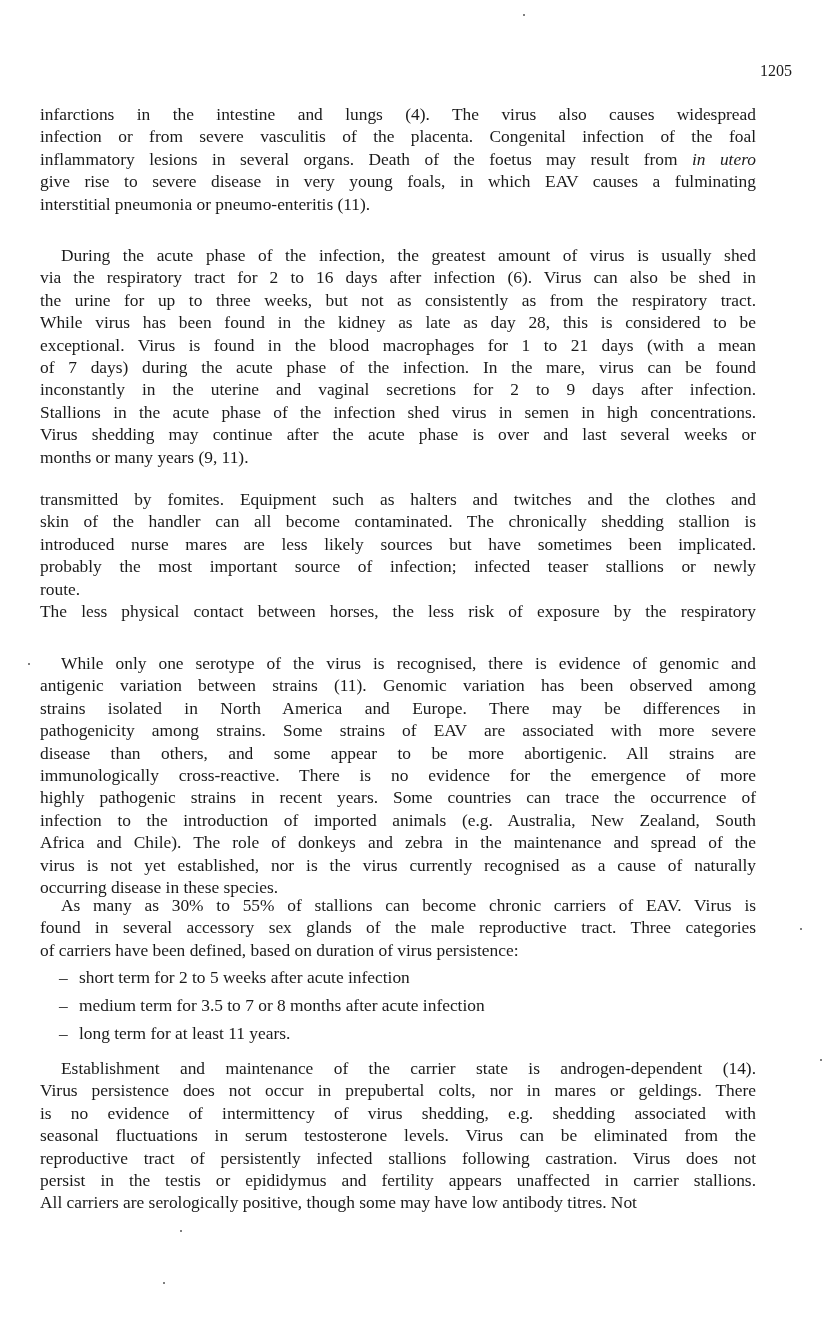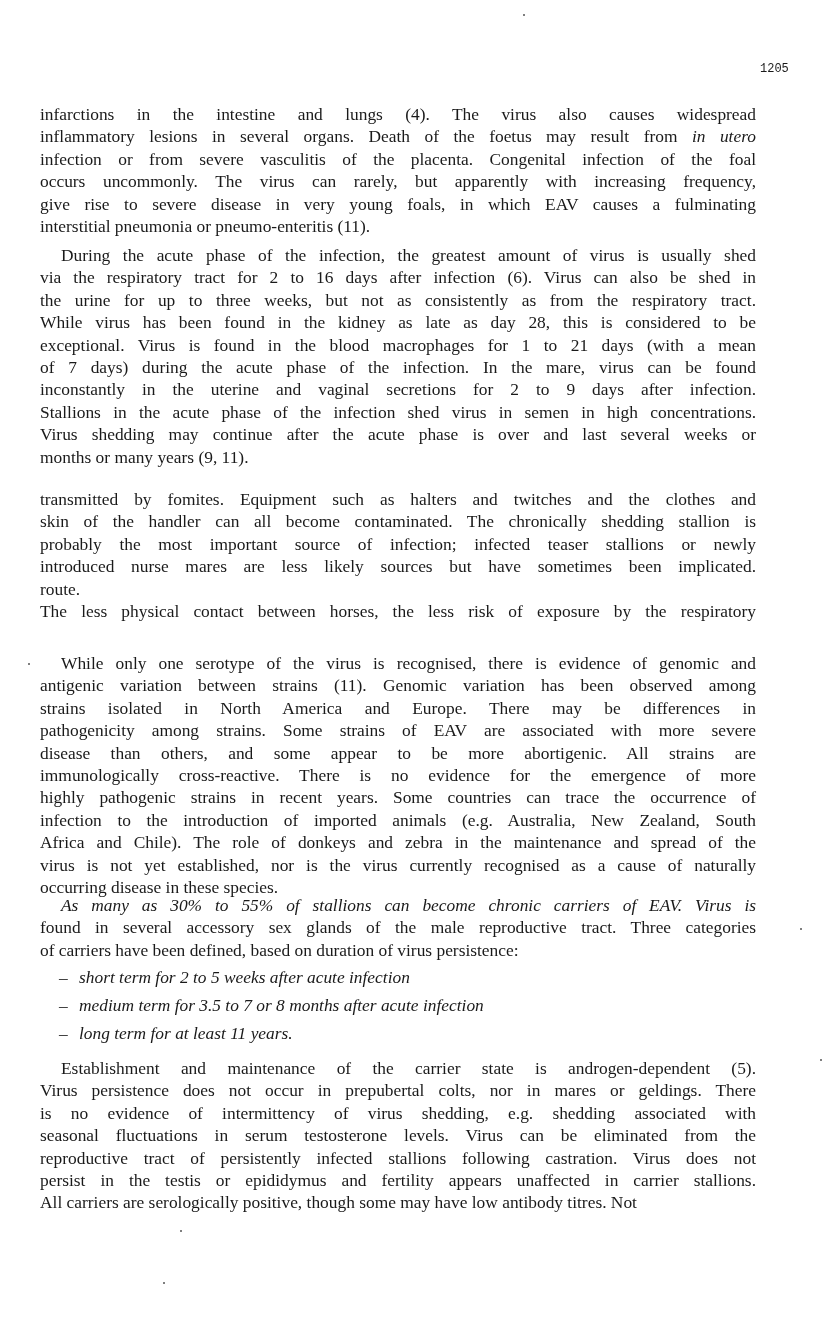--- a/index.html
+++ b/index.html
@@ -1,46 +1,45 @@
 <!DOCTYPE html>
 <html><head>
 <meta charset="utf-8">
 <style>
   html, body { margin: 0; padding: 0; background: #ffffff; }
   body { width: 832px; height: 1341px; position: relative; overflow: hidden;
          font-family: "Liberation Serif", "DejaVu Serif", serif; color: #1a1a1a; }
-  .page-number { position: absolute; top: 62px; left: 760px; font-size: 12px; font-family: Liberation Mono, monospace; }
+  .page-number { position: absolute; top: 62px; left: 760px; font-size: 16px; }
   .col { position: absolute; left: 40px; width: 716px; }
   .para { font-size: 17.4px; line-height: 22.4px; text-align: justify; margin: 0; text-indent: 21px; }
   .para.noindent { text-indent: 0; }
   .line { display: block; text-align: justify; text-align-last: justify; white-space: nowrap; }
   .line.last { text-align-last: left; }
-  .list-item { position: absolute; left: 59px; font-size: 17.4px; line-height: 22.4px; font-style: italic; }
+  .list-item { position: absolute; left: 59px; font-size: 17.4px; line-height: 22.4px; }
   .dash { display: inline-block; width: 20px; }
   em { font-style: italic; }
   .speck { position: absolute; width: 2px; height: 2px; background: #555; border-radius: 1px; }
 </style>
 </head>
 <body>
 
 <div class="speck" style="left:523px;top:14px;"></div>
 <div class="speck" style="left:28px;top:663px;"></div>
 <div class="speck" style="left:800px;top:928px;"></div>
 <div class="speck" style="left:820px;top:1059px;"></div>
 <div class="speck" style="left:180px;top:1230px;"></div>
 <div class="speck" style="left:163px;top:1282px;"></div>
 
 <div class="page-number">1205</div>
 
 <div class="col" id="p1" style="top:103px;">
     <p class="para noindent" style="text-indent: 0px;">
       <span class="line">infarctions in the intestine and lungs (4). The virus also causes widespread</span>
+      <span class="line">infection or from severe vasculitis of the placenta. Congenital infection of the foal</span>
       <span class="line">inflammatory lesions in several organs. Death of the foetus may result from <em>in utero</em></span>
-      <span class="line">infection or from severe vasculitis of the placenta. Congenital infection of the foal</span>
-      <span class="line">occurs uncommonly. The virus can rarely, but apparently with increasing frequency,</span>
       <span class="line">give rise to severe disease in very young foals, in which EAV causes a fulminating</span>
       <span class="line last">interstitial pneumonia or pneumo-enteritis (11).</span>
     </p>
   </div>
 <div class="col" id="p2" style="top:244px;">
     <p class="para" style="text-indent: 0px;">
       <span class="line" style="padding-left: 21px;">During the acute phase of the infection, the greatest amount of virus is usually shed</span>
       <span class="line">via the respiratory tract for 2 to 16 days after infection (6). Virus can also be shed in</span>
       <span class="line">the urine for up to three weeks, but not as consistently as from the respiratory tract.</span>
       <span class="line">While virus has been found in the kidney as late as day 28, this is considered to be</span>
@@ -49,22 +48,22 @@
       <span class="line">inconstantly in the uterine and vaginal secretions for 2 to 9 days after infection.</span>
       <span class="line">Stallions in the acute phase of the infection shed virus in semen in high concentrations.</span>
       <span class="line">Virus shedding may continue after the acute phase is over and last several weeks or</span>
       <span class="line last">months or many years (9, 11).</span>
     </p>
   </div>
 <div class="col" id="p3" style="top:488px;">
     <p class="para" style="text-indent: 0px;">
       <span class="line">transmitted by fomites. Equipment such as halters and twitches and the clothes and</span>
       <span class="line">skin of the handler can all become contaminated. The chronically shedding stallion is</span>
+      <span class="line">introduced nurse mares are less likely sources but have sometimes been implicated.</span>
       <span class="line">probably the most important source of infection; infected teaser stallions or newly</span>
-      <span class="line">introduced nurse mares are less likely sources but have sometimes been implicated.</span>
       <span class="line last">route.</span>
       <span class="line">The less physical contact between horses, the less risk of exposure by the respiratory</span>
     </p>
   </div>
 <div class="col" id="p4" style="top:652px;">
     <p class="para" style="text-indent: 0px;">
       <span class="line" style="padding-left: 21px;">While only one serotype of the virus is recognised, there is evidence of genomic and</span>
       <span class="line">antigenic variation between strains (11). Genomic variation has been observed among</span>
       <span class="line">strains isolated in North America and Europe. There may be differences in</span>
       <span class="line">pathogenicity among strains. Some strains of EAV are associated with more severe</span>
@@ -72,39 +71,39 @@
       <span class="line">immunologically cross-reactive. There is no evidence for the emergence of more</span>
       <span class="line">highly pathogenic strains in recent years. Some countries can trace the occurrence of</span>
       <span class="line">infection to the introduction of imported animals (e.g. Australia, New Zealand, South</span>
       <span class="line">Africa and Chile). The role of donkeys and zebra in the maintenance and spread of the</span>
       <span class="line">virus is not yet established, nor is the virus currently recognised as a cause of naturally</span>
       <span class="line last">occurring disease in these species.</span>
     </p>
   </div>
 <div class="col" id="p5" style="top:894px;">
     <p class="para" style="text-indent: 0px;">
-      <span class="line" style="padding-left: 21px; font-style: italic;">As many as 30% to 55% of stallions can become chronic carriers of EAV. Virus is</span>
+      <span class="line" style="padding-left: 21px;">As many as 30% to 55% of stallions can become chronic carriers of EAV. Virus is</span>
       <span class="line">found in several accessory sex glands of the male reproductive tract. Three categories</span>
       <span class="line last">of carriers have been defined, based on duration of virus persistence:</span>
     </p>
   </div>
 
 <div class="list-item" style="top:966px;">
   <span class="dash">–</span><span>short term for 2 to 5 weeks after acute infection</span>
 </div>
 <div class="list-item" style="top:994px;">
   <span class="dash">–</span><span>medium term for 3.5 to 7 or 8 months after acute infection</span>
 </div>
 <div class="list-item" style="top:1022px;">
   <span class="dash">–</span><span>long term for at least 11 years.</span>
 </div>
 
 <div class="col" id="p6" style="top:1057px;">
     <p class="para" style="text-indent: 0px;">
-      <span class="line" style="padding-left: 21px;">Establishment and maintenance of the carrier state is androgen-dependent (5).</span>
+      <span class="line" style="padding-left: 21px;">Establishment and maintenance of the carrier state is androgen-dependent (14).</span>
       <span class="line">Virus persistence does not occur in prepubertal colts, nor in mares or geldings. There</span>
       <span class="line">is no evidence of intermittency of virus shedding, e.g. shedding associated with</span>
       <span class="line">seasonal fluctuations in serum testosterone levels. Virus can be eliminated from the</span>
       <span class="line">reproductive tract of persistently infected stallions following castration. Virus does not</span>
       <span class="line">persist in the testis or epididymus and fertility appears unaffected in carrier stallions.</span>
       <span class="line last">All carriers are serologically positive, though some may have low antibody titres. Not</span>
     </p>
   </div>
 
 </body></html>

